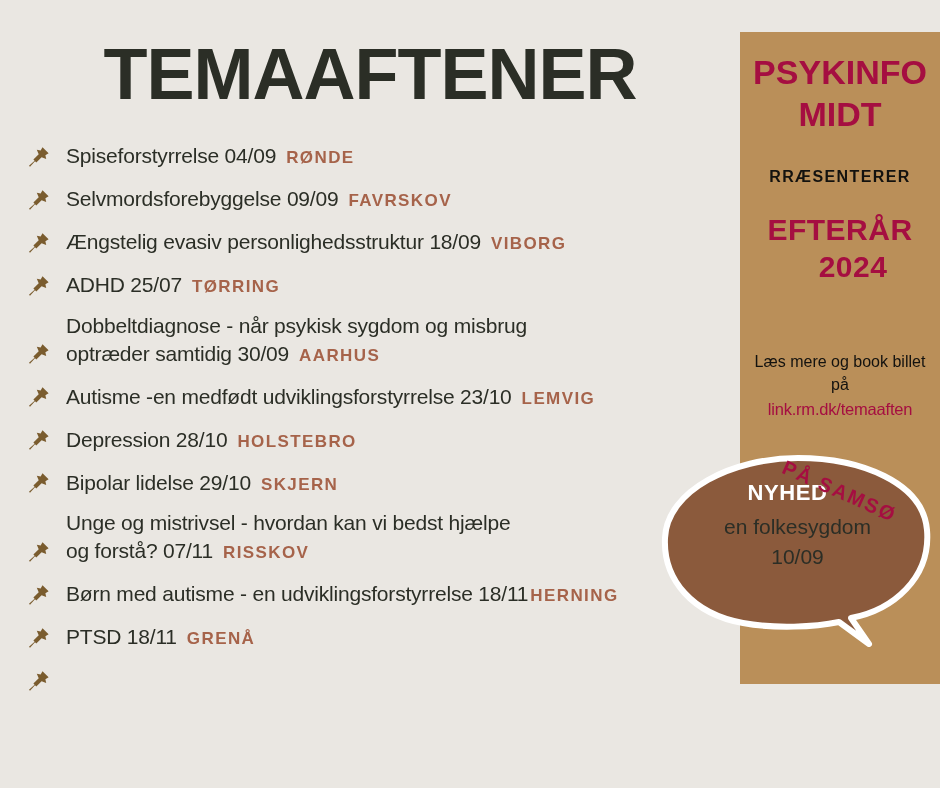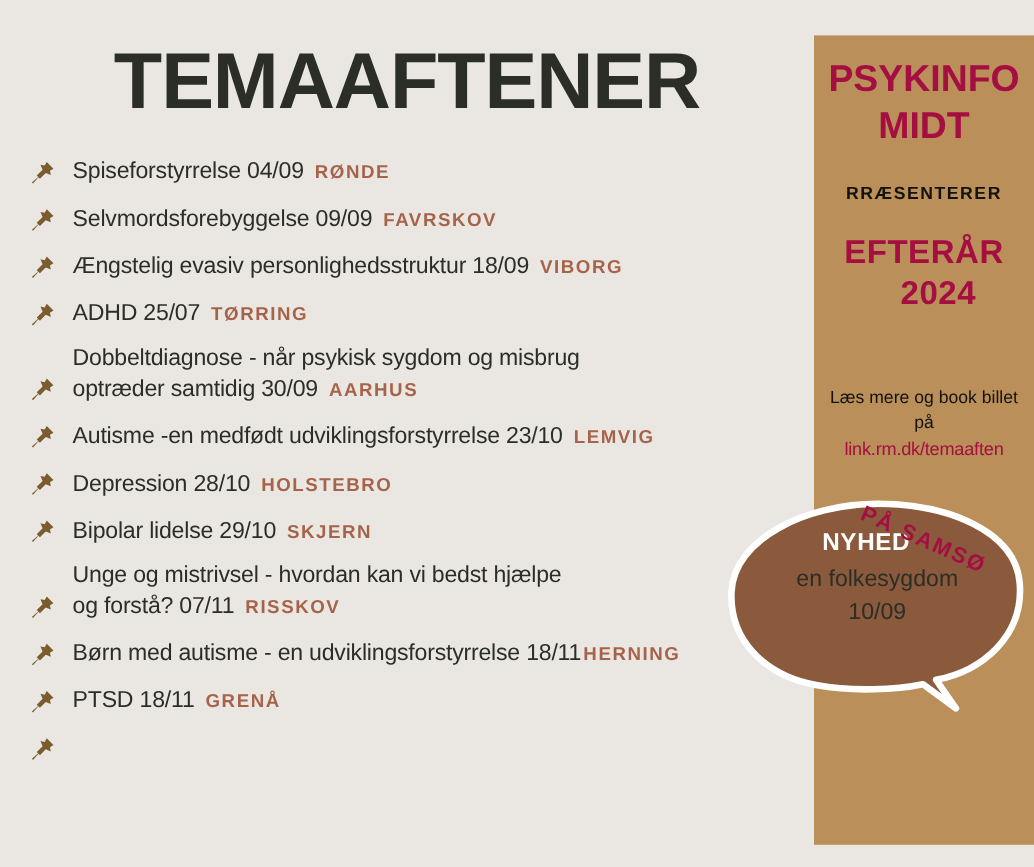--- a/index.html
+++ b/index.html
@@ -68,21 +68,21 @@
     letter-spacing:1.4px;
     font-weight:bold;
     margin-left:10px;
     white-space:nowrap;
   }
   .city.tight{margin-left:2px;}
   .second-line{display:block;}
 
   
   #sidebar{
-    position:absolute;left:740px;top:0;width:200px;height:736px;
+    position:absolute;left:740px;top:0;width:200px;height:652px;
     background:#BA8F59;
     overflow:hidden;
   }
   .sb-brand{
     position:absolute;left:0;width:200px;text-align:center;
     color:#A50E41;
     font-weight:bold;
     font-size:34px;
     line-height:1.08;
     letter-spacing:0px;

